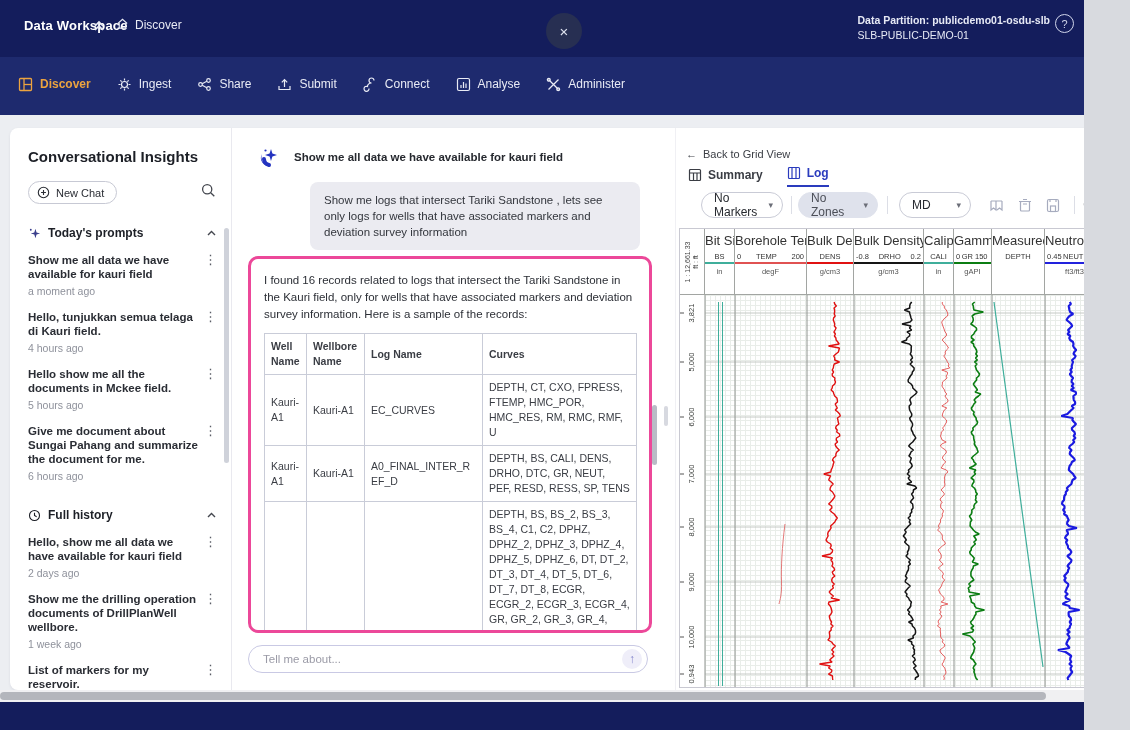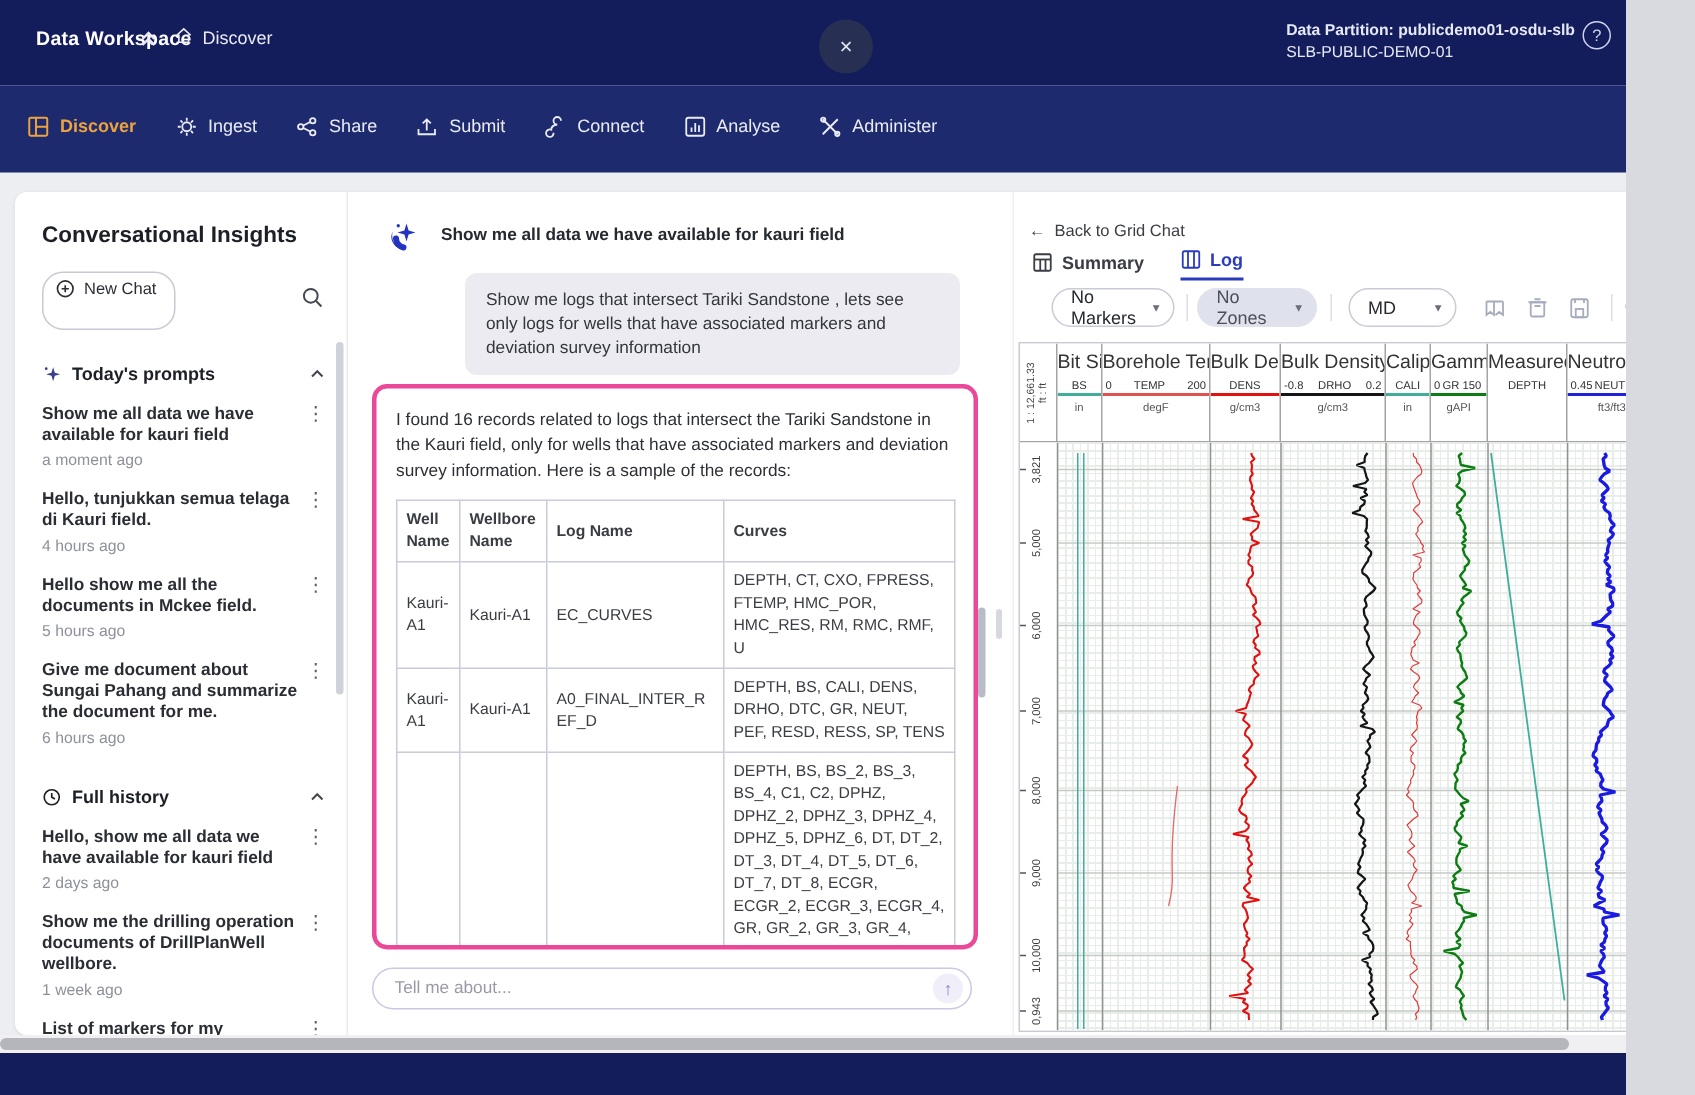--- a/index.html
+++ b/index.html
@@ -28,21 +28,21 @@
   .nav-collapse{position:absolute;right:8px;top:14px;cursor:pointer;}
   
   .card{position:absolute;left:10px;top:128px;width:1112px;height:562px;background:#fff;border-radius:8px;overflow:hidden;
         box-shadow:0 1px 3px rgba(20,25,60,.08);}
   
   .sidebar{position:absolute;left:0;top:0;width:222px;height:562px;border-right:1px solid #e9e9ef;box-sizing:border-box;
            padding:20px 14px 0 18px;overflow:hidden;}
   .sb-title{font-size:15px;font-weight:bold;color:#1c1f26;}
   .sb-toprow{display:flex;align-items:center;justify-content:space-between;margin-top:16px;}
   .newchat{display:inline-flex;align-items:center;gap:6px;border:1px solid #c7c9d4;border-radius:14px;
-           padding:4px 12px 20px 8px;font-size:11px;color:#2a2d34;cursor:pointer;background:#fff;}
+           padding:4px 12px 4px 8px;font-size:11px;color:#2a2d34;cursor:pointer;background:#fff;}
   .sb-section{display:flex;align-items:center;justify-content:space-between;margin-top:22px;}
   .sb-section .lab{display:flex;align-items:center;gap:7px;font-size:12px;font-weight:bold;color:#1c1f26;}
   .sb-item{margin-top:13px;position:relative;padding-right:18px;}
   .sb-item .t{font-size:11.5px;font-weight:600;color:#2a2d34;line-height:14px;}
   .sb-item .time{font-size:10.5px;color:#8e919b;margin-top:4px;}
   .kebab{position:absolute;right:0;top:0;font-size:13px;color:#5a5d66;cursor:pointer;line-height:13px;}
   .sb-scroll{position:absolute;left:214px;top:100px;width:5px;height:235px;background:#cfd2da;border-radius:3px;}
   
   .chat{position:absolute;left:230px;top:0;width:430px;height:562px;}
   .prompt-row{position:absolute;left:18px;top:18px;display:flex;align-items:center;gap:14px;}
@@ -350,21 +350,21 @@
         <input type="text" placeholder="Tell me about..." style="">
         <div class="send-btn">
           <span>↑</span>
         </div>
       </div>
     </div>
 
     <div class="logpanel">
       <div class="backlink">
         <span>←</span>
-        <span>Back to Grid Chat</span>
+        <span>Back to Grid View</span>
       </div>
       <div class="tabs">
         <div class="tab">
           <svg width="14" height="14" viewBox="0 0 14 14" stroke="#3a3d44" stroke-width="1.2" fill="none">
               <rect x="1.5" y="1.5" width="11" height="11" rx="1"></rect>
               <line x1="1.5" y1="5" x2="12.5" y2="5"></line>
               <line x1="5.5" y1="5" x2="5.5" y2="12.5"></line>
               <line x1="9" y1="5" x2="9" y2="12.5"></line>
             </svg>
           <span>Summary</span>

